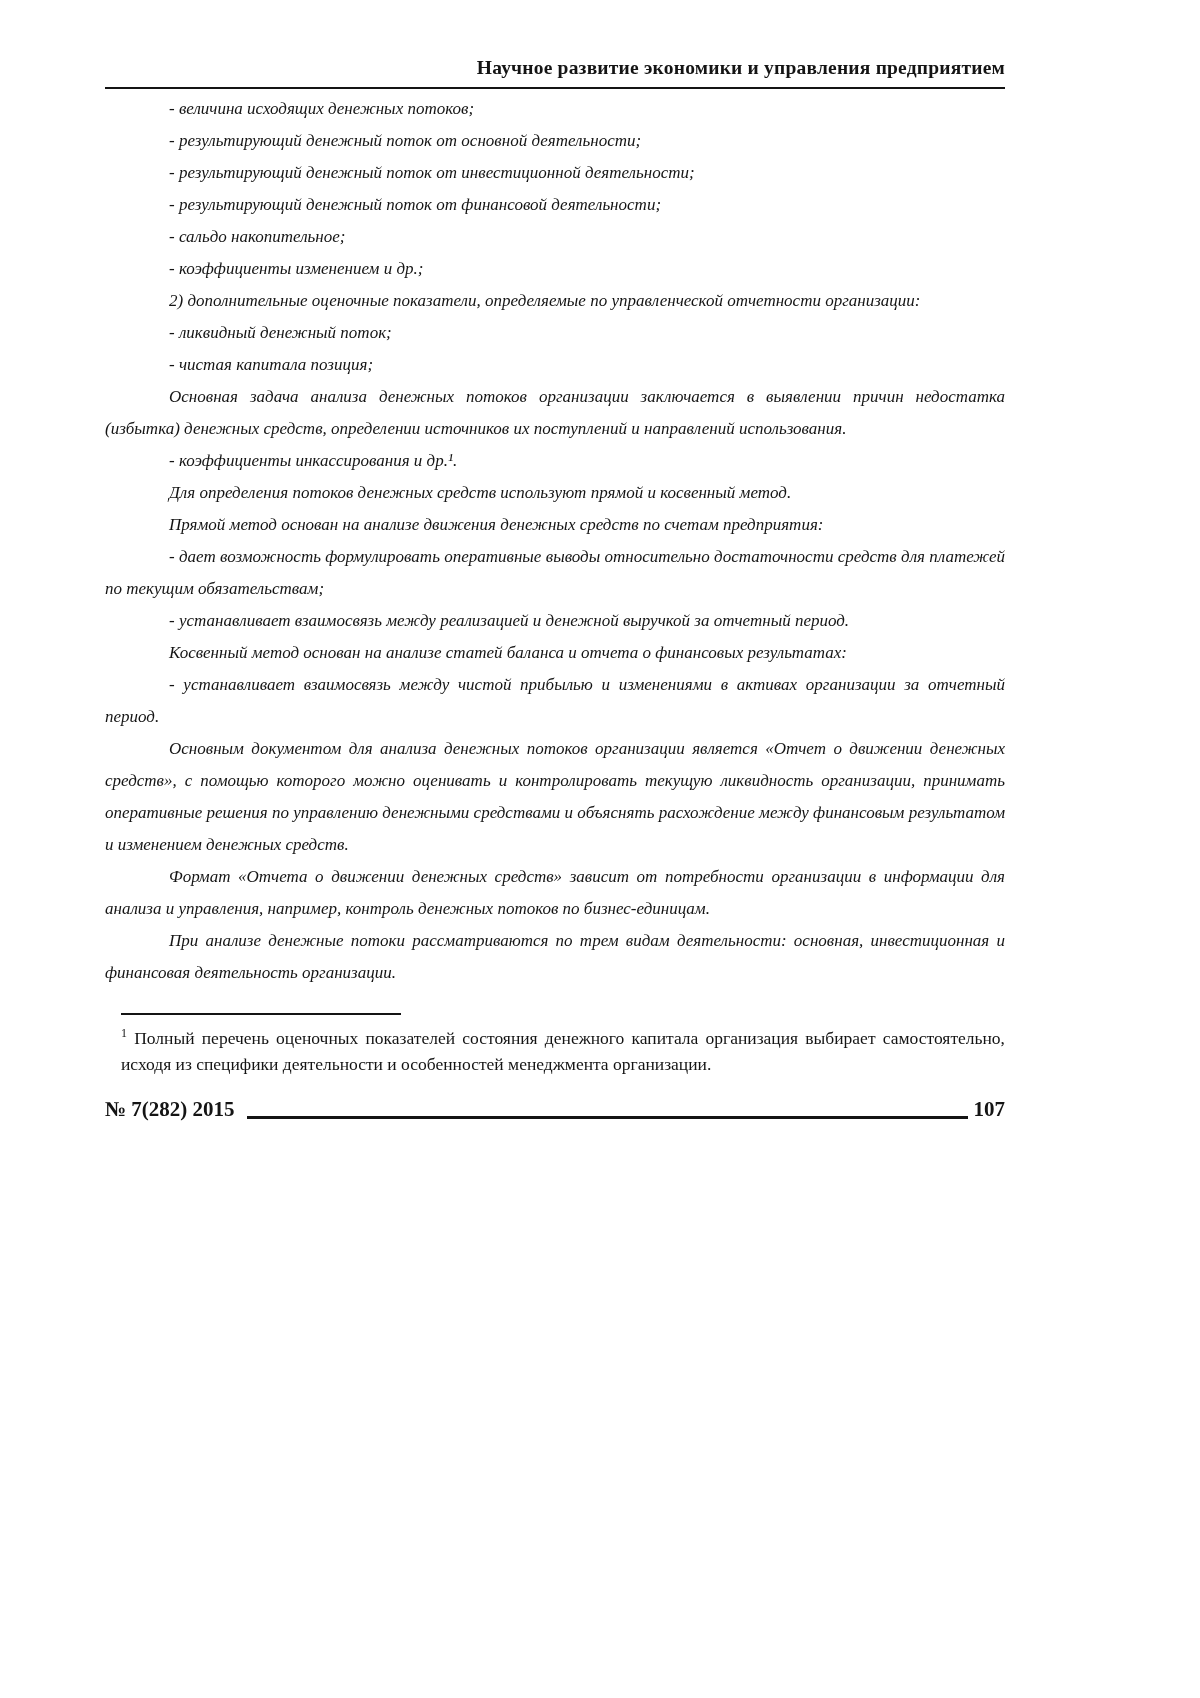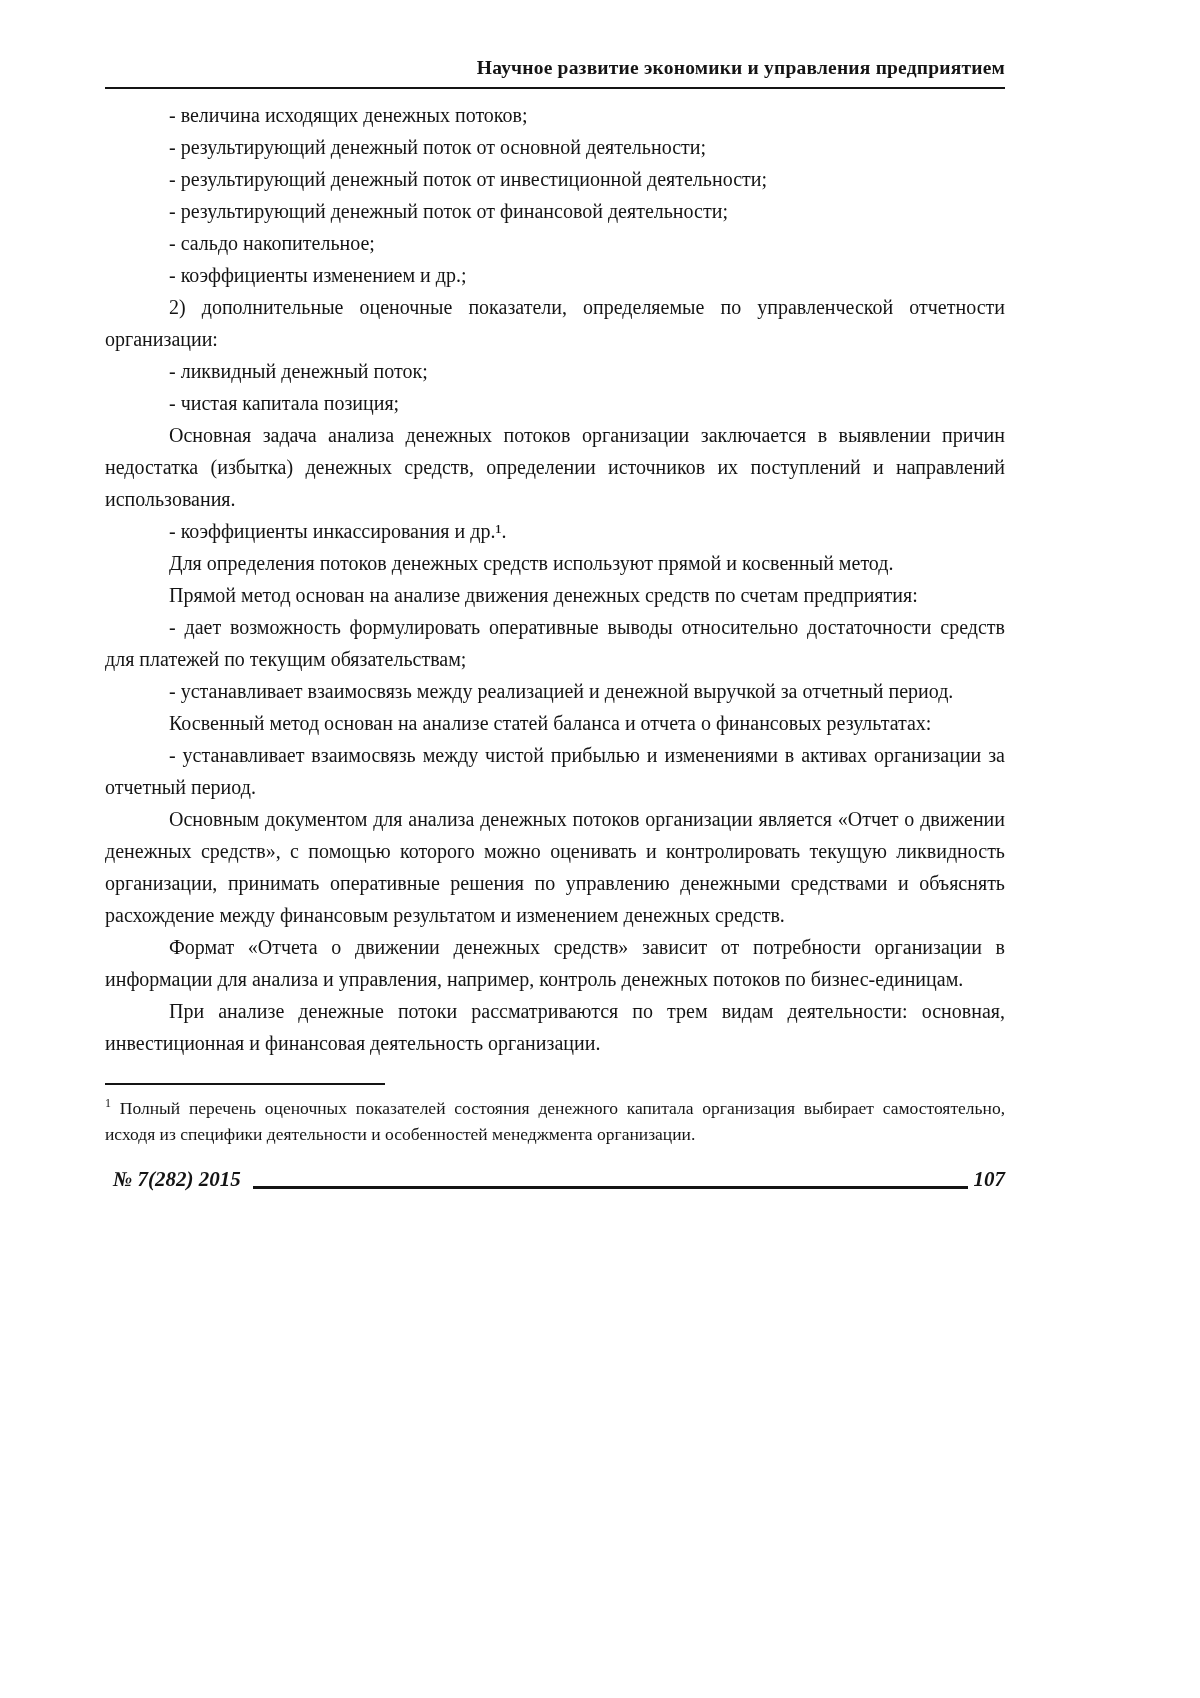--- a/index.html
+++ b/index.html
@@ -24,30 +24,31 @@
   }
   .running-head-text {
     font-weight: bold;
     font-size: 19.5px;
     line-height: 24px;
     text-align: right;
     letter-spacing: 0.2px;
   }
   
   .body-text {
-    margin-top: 10px;
-    font-size: 20px;
+    margin-top: 4px;
+    font-size: 17px;
     line-height: 32px;
+    font-style: italic;
   }
   .para {
     text-align: justify;
     text-indent: 64px;
   }
   
-  .footnote-area { margin-top: 24px; }
+  .footnote-area { margin-top: 24px; margin-left: 16px; }
   .footnote-rule {
     width: 280px;
     border-top: 2px solid #141414;
     margin-bottom: 10px;
   }
   .footnote {
     font-size: 17.5px;
     line-height: 26px;
     text-align: justify;
   }
@@ -57,30 +58,28 @@
   }
   
   .page-footer {
     margin-top: 20px;
     display: flex;
     align-items: flex-end;
     font-size: 21px;
     font-weight: bold;
   }
   .issue {
-    font-style: italic;
     white-space: nowrap;
-    margin-left: 8px;
   }
   .fill-rule {
     flex: 1;
     border-bottom: 3px solid #141414;
     margin: 0 6px 3px 12px;
   }
-  .page-num { white-space: nowrap; font-style: italic; }
+  .page-num { white-space: nowrap; }
 </style>
 </head>
 <body>
 
 <div class="page">
 
   <header class="running-head">
     <div class="running-head-text">Научное развитие экономики и управления предприятием</div>
   </header>
 

